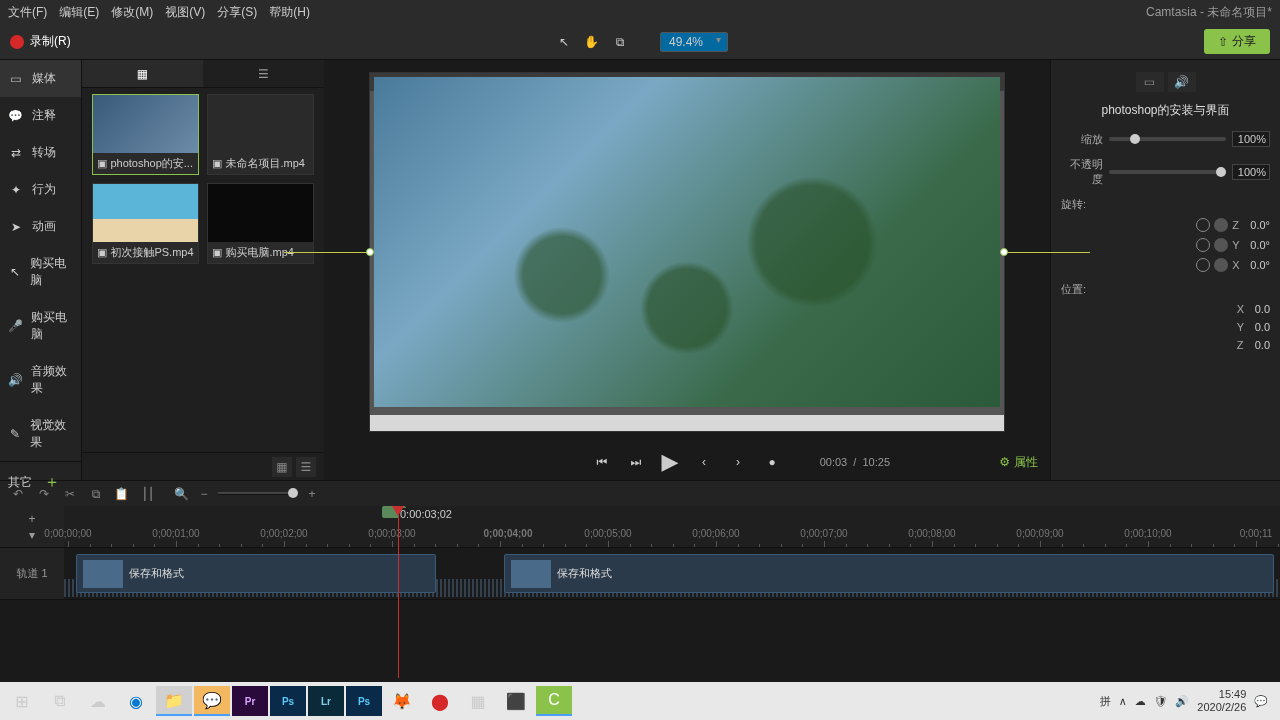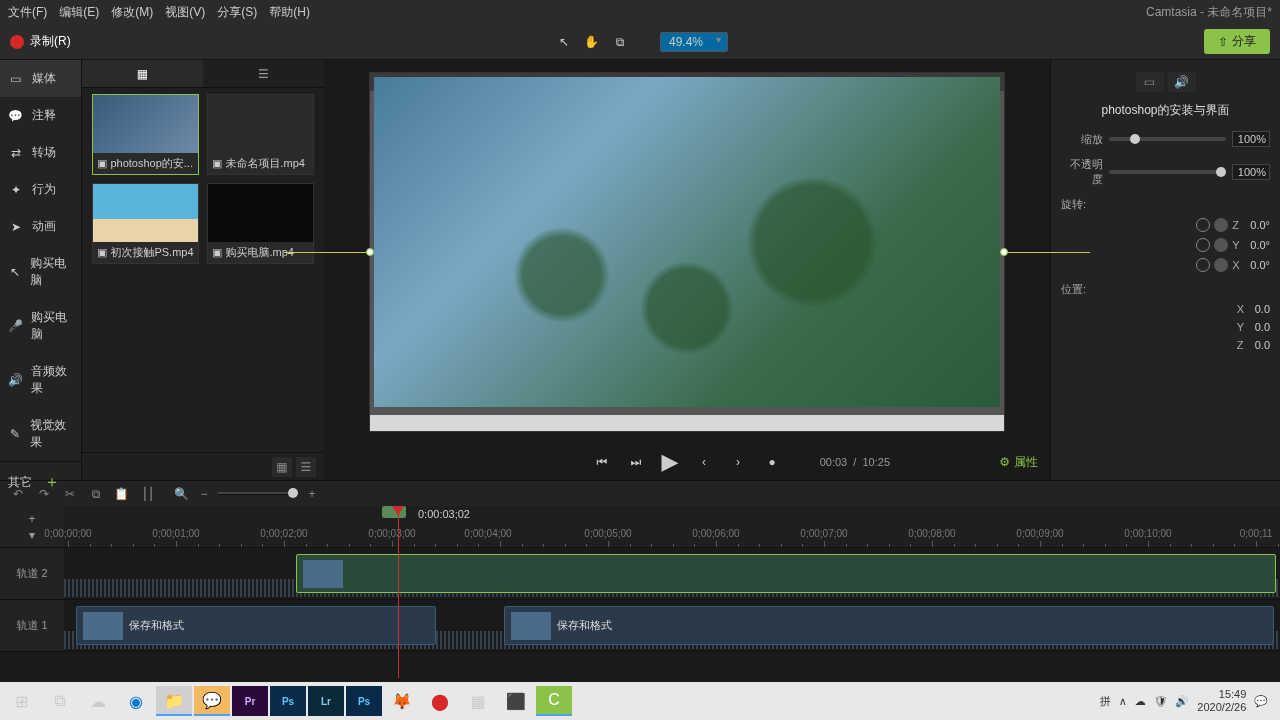--- a/index.html
+++ b/index.html
@@ -372,21 +372,21 @@
         <div class="tick" style="left: 263.2px; height: 3px;"></div>
         <div class="tick" style="left: 284.8px; height: 3px;"></div>
         <div class="tick" style="left: 306.4px; height: 3px;"></div>
         <div class="tick" style="left: 328px;"></div>
         <div class="tick-label" style="left: 328px;">0;00;03;00</div>
         <div class="tick" style="left: 349.6px; height: 3px;"></div>
         <div class="tick" style="left: 371.2px; height: 3px;"></div>
         <div class="tick" style="left: 392.8px; height: 3px;"></div>
         <div class="tick" style="left: 414.4px; height: 3px;"></div>
         <div class="tick" style="left: 436px;"></div>
-        <div class="tick-label" style="left: 424px;">0;00;04;00</div>
+        <div class="tick-label" style="left: 444px; font-weight: bold;">0;00;04;00</div>
         <div class="tick" style="left: 457.6px; height: 3px;"></div>
         <div class="tick" style="left: 479.2px; height: 3px;"></div>
         <div class="tick" style="left: 500.8px; height: 3px;"></div>
         <div class="tick" style="left: 522.4px; height: 3px;"></div>
         <div class="tick" style="left: 544px;"></div>
         <div class="tick-label" style="left: 544px;">0;00;05;00</div>
         <div class="tick" style="left: 565.6px; height: 3px;"></div>
         <div class="tick" style="left: 587.2px; height: 3px;"></div>
         <div class="tick" style="left: 608.8px; height: 3px;"></div>
         <div class="tick" style="left: 630.4px; height: 3px;"></div>
@@ -418,34 +418,24 @@
         <div class="tick-label" style="left: 1084px;">0;00;10;00</div>
         <div class="tick" style="left: 1105.6px; height: 3px;"></div>
         <div class="tick" style="left: 1127.2px; height: 3px;"></div>
         <div class="tick" style="left: 1148.8px; height: 3px;"></div>
         <div class="tick" style="left: 1170.4px; height: 3px;"></div>
         <div class="tick" style="left: 1192px;"></div>
         <div class="tick-label" style="left: 1192px;">0;00;11</div>
         <div class="tick" style="left: 1213.6px; height: 3px;"></div>
       </div>
     <div class="playhead-grip" style="left:394px;"></div>
-    <div class="playhead-time" style="left:416px;">0:00:03;02</div>
+    <div class="playhead-time" style="left:398px;">0:00:03;02</div>
   </div>
   <div class="playhead" style="left:398px;"></div>
   <div id="tracks">
-      <div class="track">
-        <div class="track-head">轨道 2</div>
-        <div class="track-body">
-          <div class="wave"></div>
-          <div class="clip selected" style="left: 232px; width: 980px;">
-            <div class="ct-thumb"></div>
-            <div class="ct-label"></div>
-          </div>
-        </div>
-      </div>
       <div class="track">
         <div class="track-head">轨道 1</div>
         <div class="track-body">
           <div class="wave"></div>
           <div class="clip" style="left: 12px; width: 360px;">
             <div class="ct-thumb"></div>
             <div class="ct-label">保存和格式</div>
           </div>
           <div class="clip" style="left: 440px; width: 770px;">
             <div class="ct-thumb"></div>

